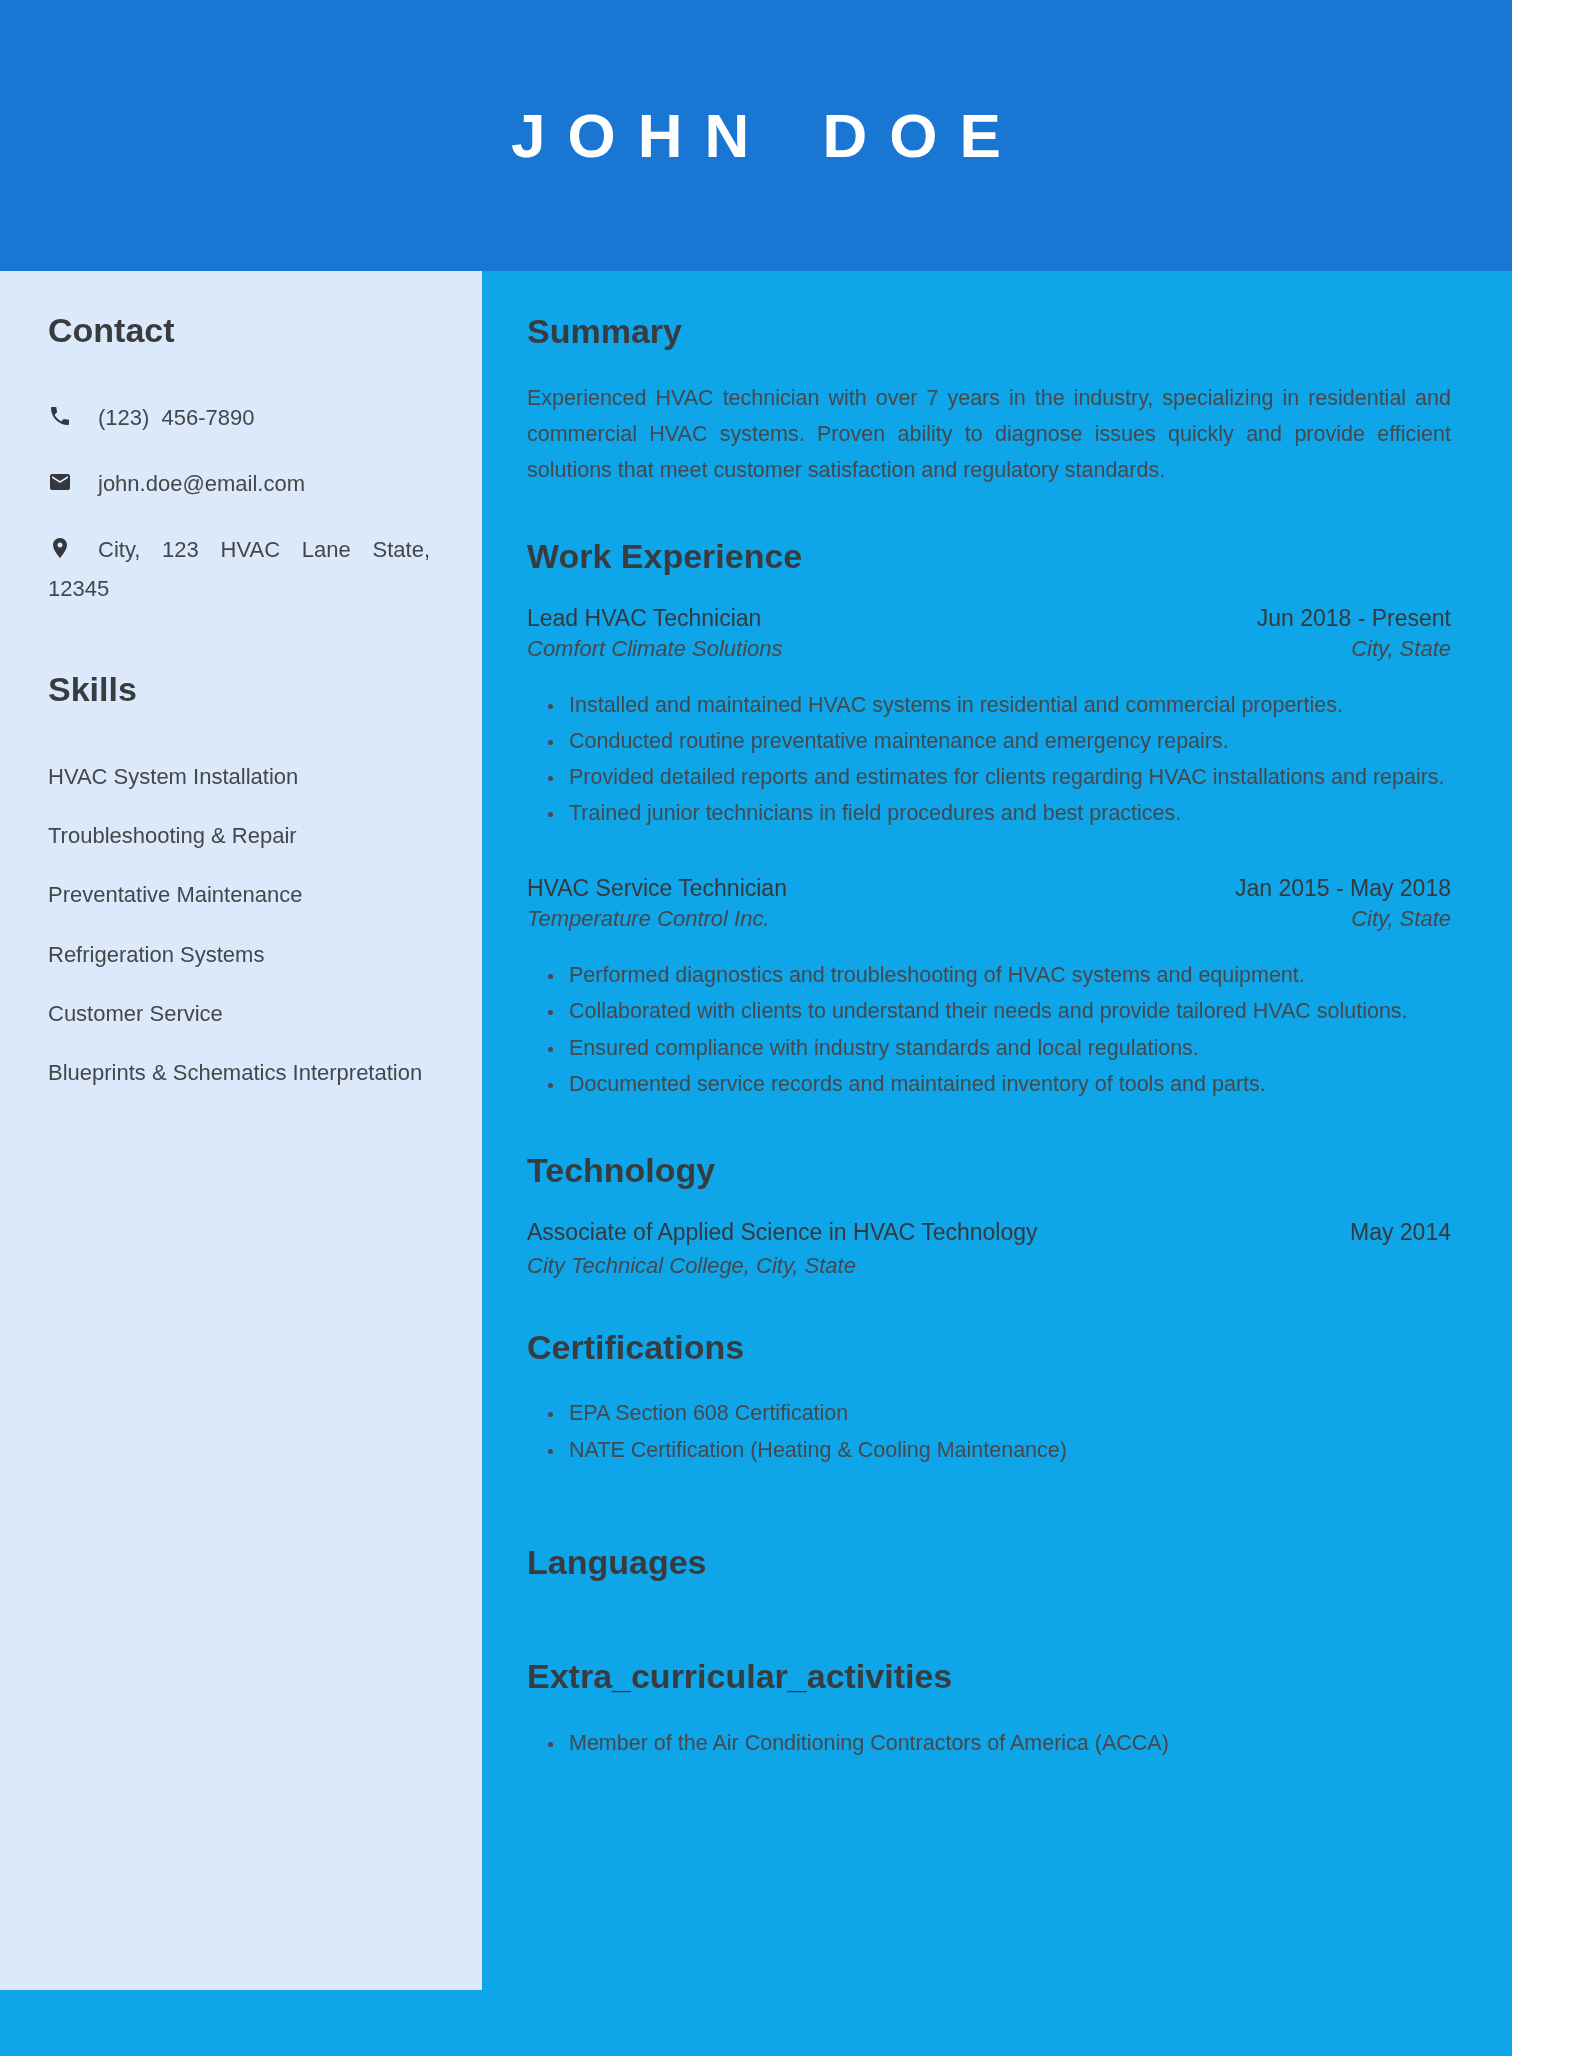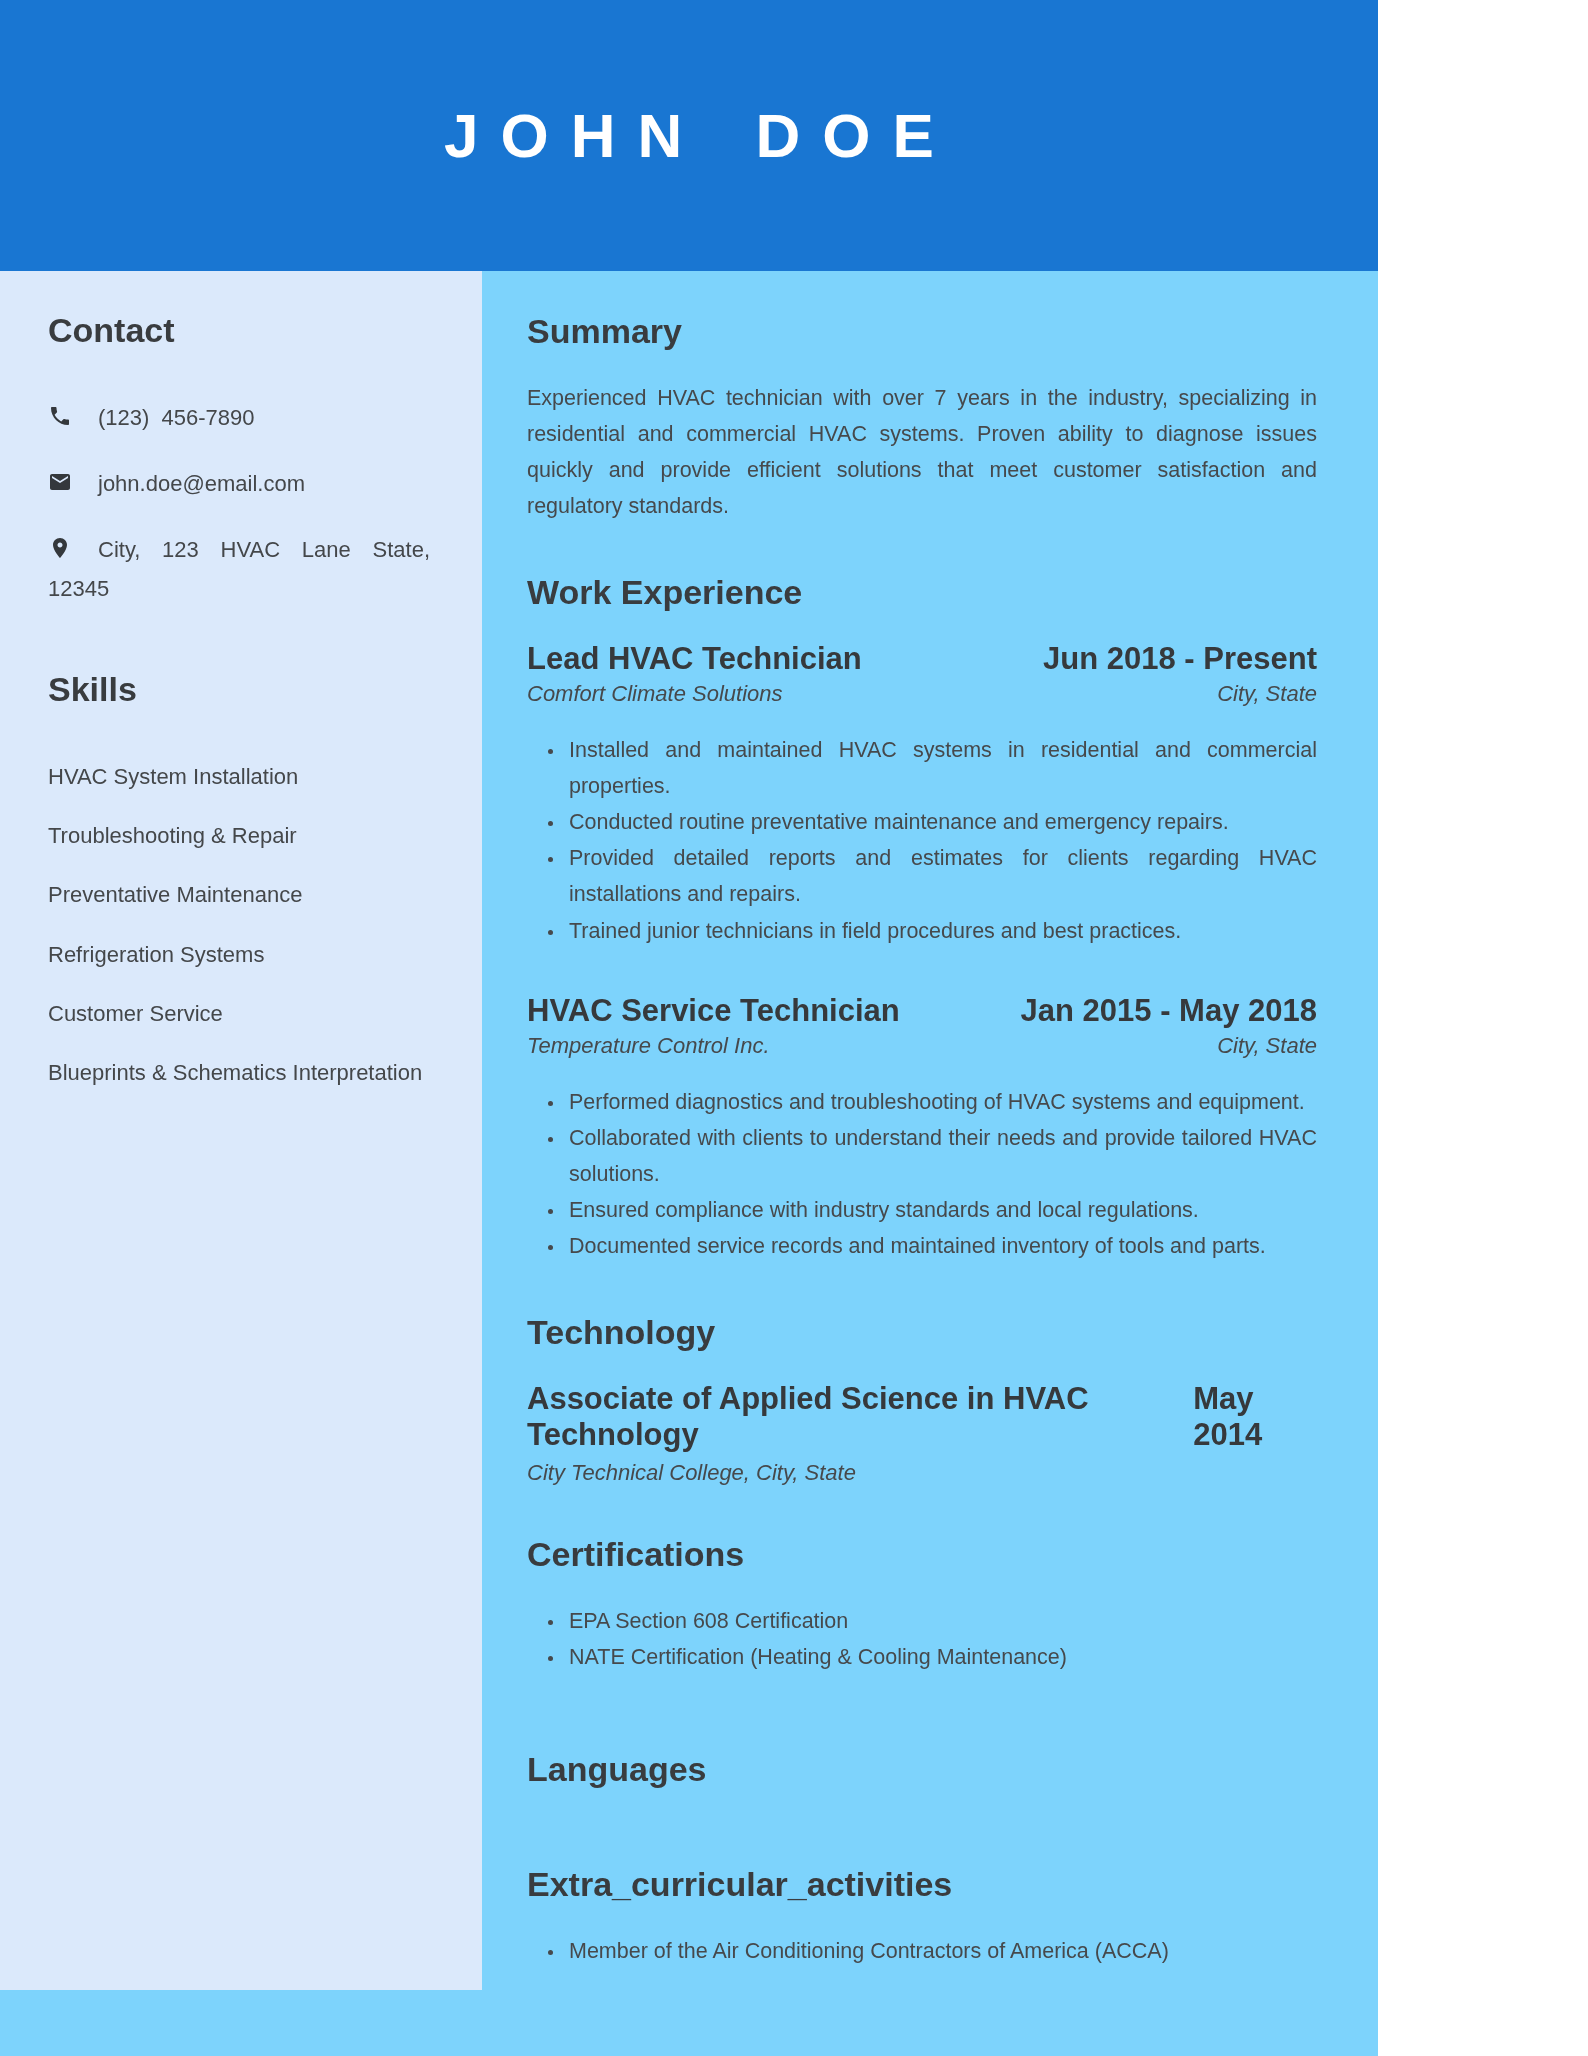--- a/index.html
+++ b/index.html
@@ -3,23 +3,23 @@
 <meta charset="utf-8">
 <style>
   * { box-sizing: border-box; }
   html, body { margin: 0; padding: 0; background: #ffffff; }
   body {
     width: 1588px;
     font-family: "Liberation Sans", sans-serif;
     -webkit-font-smoothing: antialiased;
   }
   .page {
-    width: 1378px;
+    width: 1512px;
     height: 2056px;
-    background: #7dd3fc;
+    background: #0ea5e9;
     overflow: hidden;
   }
 
   
   .header {
     height: 271px;
     background: #1976d2;
     display: flex;
     align-items: center;
     justify-content: center;
@@ -104,22 +104,22 @@
   }
 
   .job { margin-top: 2px; }
   .job + .job { margin-top: 44px; }
   .job-row {
     display: flex;
     justify-content: space-between;
     align-items: baseline;
   }
   .job-title, .job-dates {
-    font-size: 31px;
-    font-weight: bold;
+    font-size: 23px;
+    font-weight: normal;
     color: #36393c;
   }
   .job-sub { margin-top: 4px; }
   .job-company, .job-location {
     font-size: 22px;
     font-style: italic;
     color: #46494c;
   }
 
   ul.bullets {

